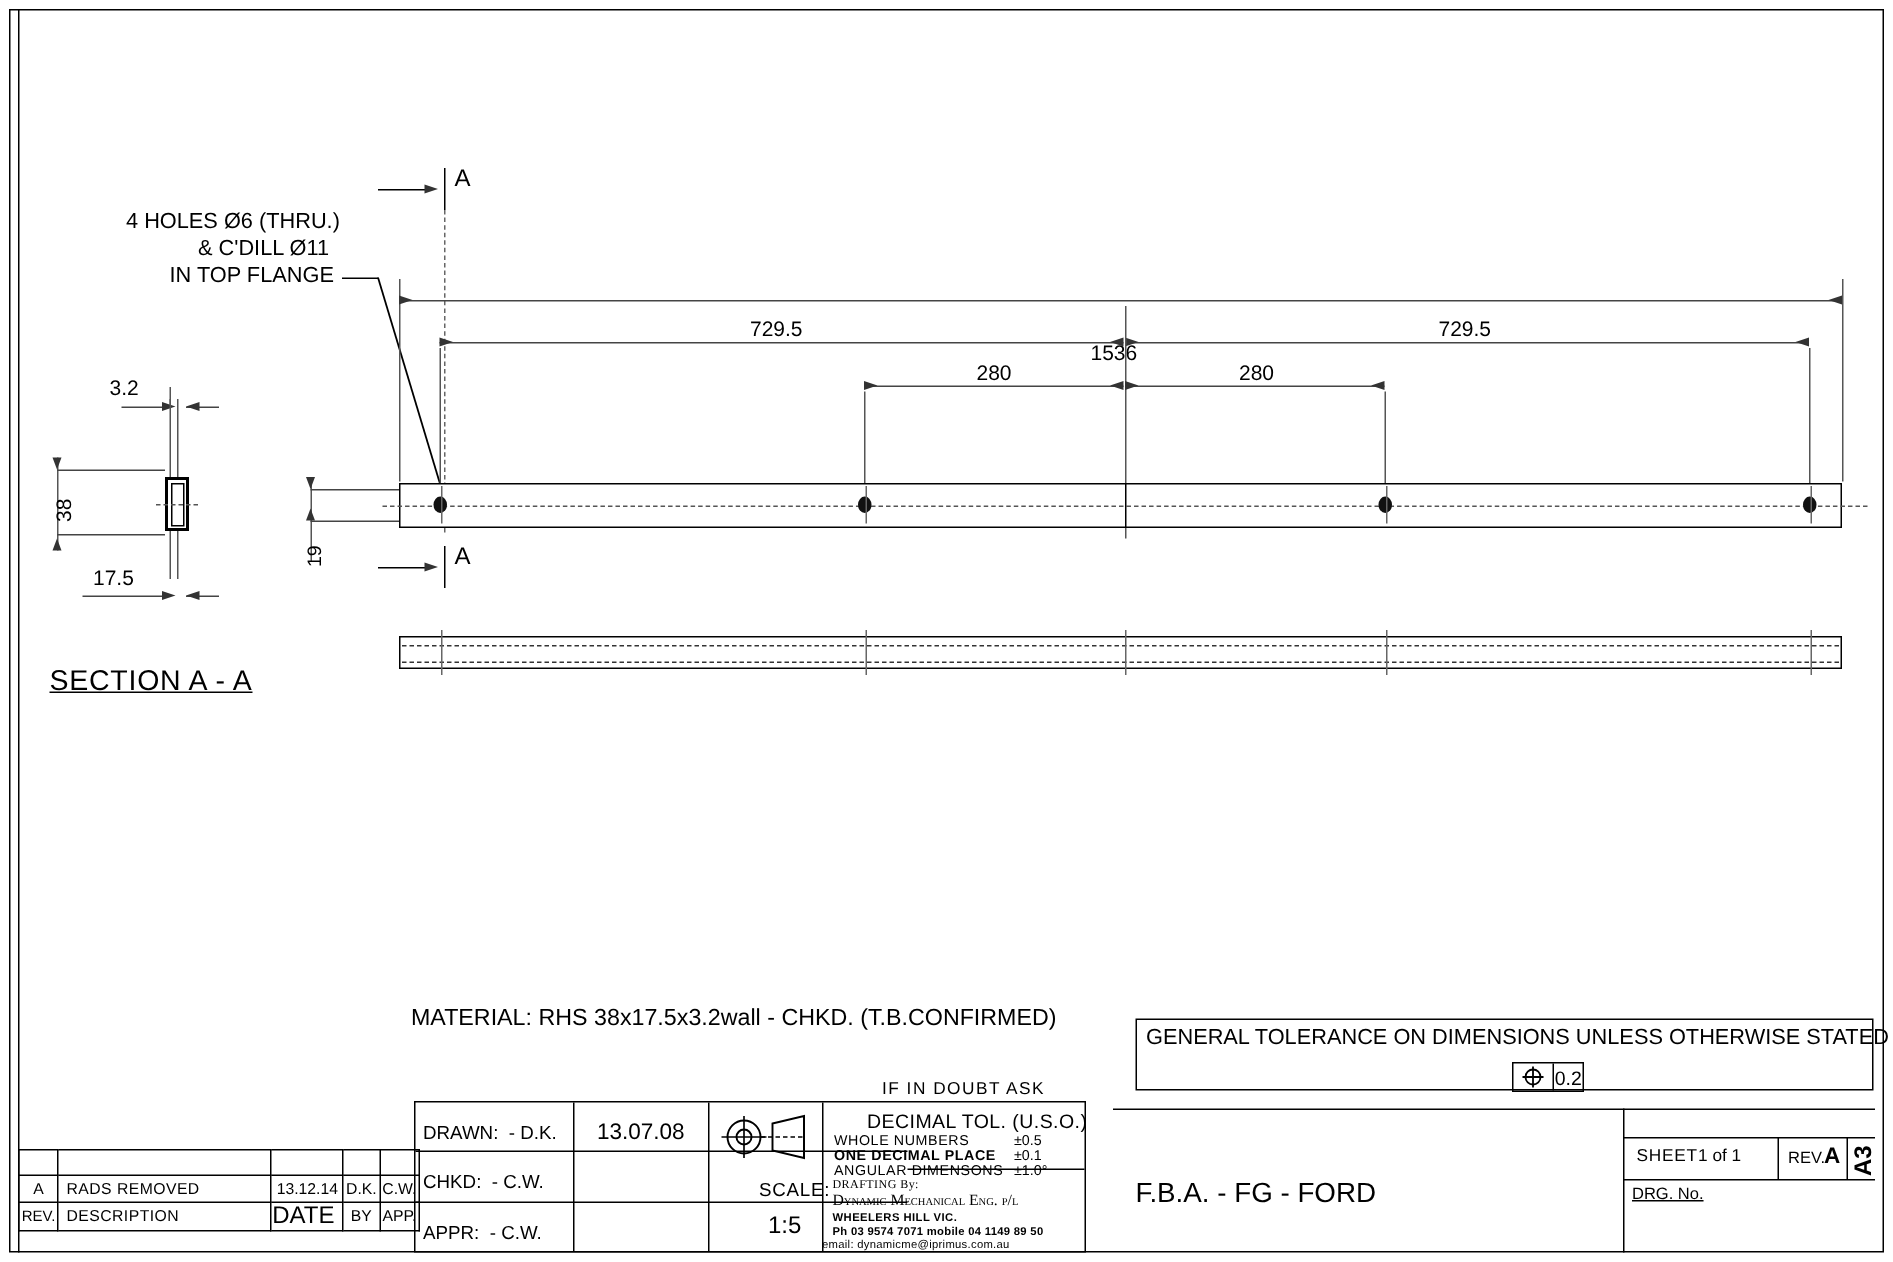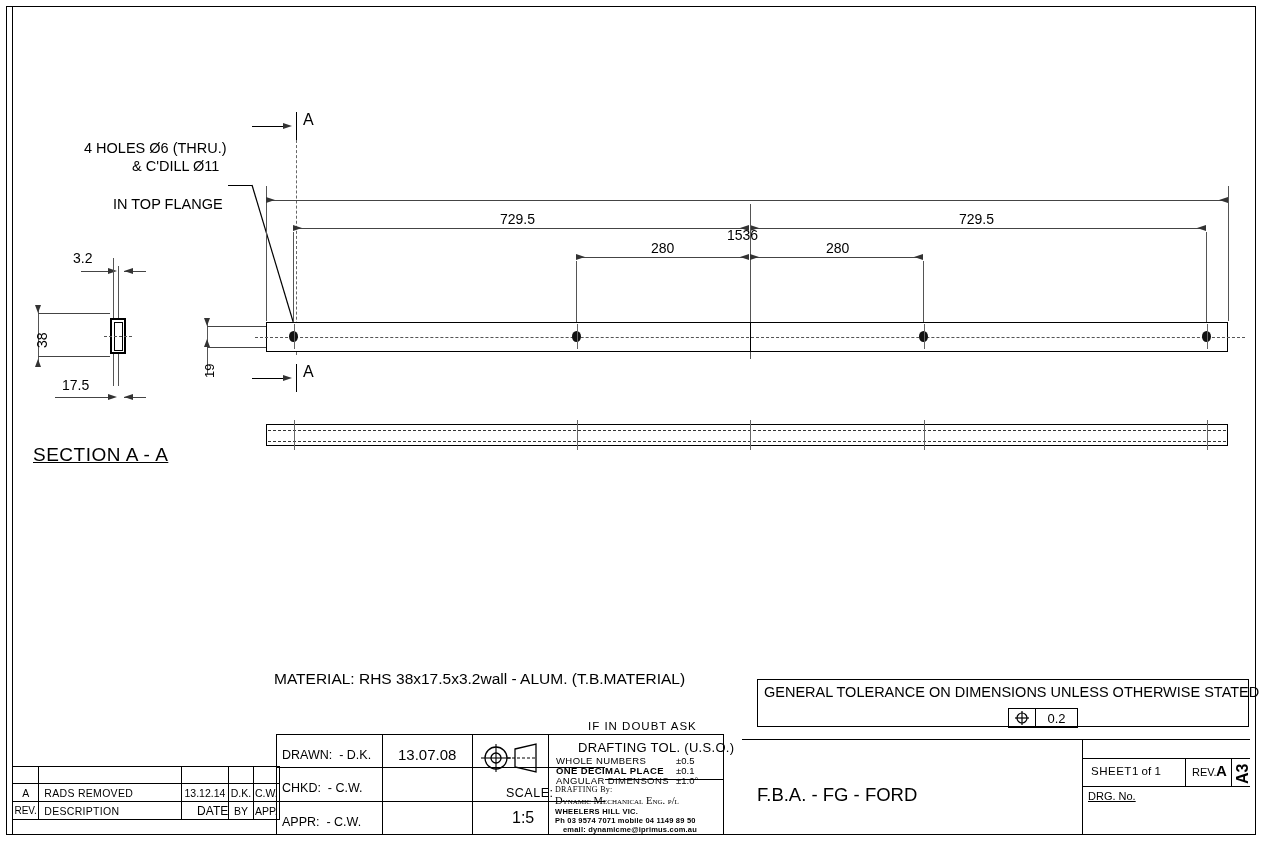--- a/index.html
+++ b/index.html
@@ -60,21 +60,21 @@
 
   <div class="v" style="left:296px;top:140px;height:215px;border-left:1.3px dashed #666;"></div>
 
   <div class="h2" style="left:252px;top:378px;width:36px;"></div>
   <div class="arrR" style="left:283px;top:374.5px;"></div>
   <div class="v2" style="left:296px;top:364px;height:28px;"></div>
   <div class="t" style="left:303px;top:363px;font-size:16px;">A</div>
 
   <div class="t" style="left:84px;top:140px;font-size:14.5px;">4 HOLES Ø6 (THRU.)</div>
   <div class="t" style="left:132px;top:158px;font-size:14.5px;">&amp; C'DILL Ø11</div>
-  <div class="t" style="left:113px;top:176px;font-size:14.5px;margin-top:20px;">IN TOP FLANGE</div>
+  <div class="t" style="left:113px;top:176px;font-size:14.5px;">IN TOP FLANGE</div>
 
   <div class="h" style="left:228px;top:185px;width:24px;"></div>
   <svg style="position:absolute;left:248px;top:180px;width:60px;height:160px;">
     <line x1="4" y1="5" x2="50" y2="158" stroke="#000" stroke-width="1.2"></line>
   </svg>
 
   <div class="ext" style="left:113px;top:258px;height:14px;"></div>
   <div class="dim" style="left:81px;top:271px;width:32px;"></div>
   <div class="arrR" style="left:108px;top:267.5px;"></div>
   <div class="dim" style="left:124px;top:271px;width:22px;"></div>
@@ -161,27 +161,27 @@
 
   <div class="part" style="left:266px;top:424px;width:962px;height:22px;"></div>
   <div class="h" style="left:268px;top:429.5px;width:958px;border-top:1.6px dashed #333;"></div>
   <div class="h" style="left:268px;top:440.5px;width:958px;border-top:1.6px dashed #333;"></div>
   <div class="v" style="left:293.5px;top:420px;height:30px;border-left:1px solid #666;"></div>
   <div class="v" style="left:576.5px;top:420px;height:30px;border-left:1px solid #666;"></div>
   <div class="v" style="left:749.5px;top:420px;height:30px;border-left:1px solid #666;"></div>
   <div class="v" style="left:923.5px;top:420px;height:30px;border-left:1px solid #666;"></div>
   <div class="v" style="left:1206.5px;top:420px;height:30px;border-left:1px solid #666;"></div>
 
-  <div class="t" style="left:274px;top:670px;font-size:15.5px;">MATERIAL: RHS 38x17.5x3.2wall - ALUM. (T.B.MATERIAL)</div>
+  <div class="t" style="left:274px;top:670px;font-size:15.5px;">MATERIAL: RHS 38x17.5x3.2wall - CHKD. (T.B.CONFIRMED)</div>
   <div class="t" style="left:588px;top:720px;font-size:11.5px;letter-spacing:1px;">IF IN DOUBT ASK</div>
 
   <div style="position:absolute;left:757px;top:679px;width:492px;height:48px;border:1.4px solid #000;box-sizing:border-box;"></div>
   <div class="t" style="left:764px;top:684px;font-size:14.5px;">GENERAL TOLERANCE ON DIMENSIONS UNLESS OTHERWISE STATED ±0.2</div>
 
-  <div style="position:absolute;left:1008px;top:708px;width:70px;height:20px;border:1.3px solid #000;box-sizing:border-box;display:flex;">
+  <div style="position:absolute;left:1008px;top:708px;width:48px;height:20px;border:1.3px solid #000;box-sizing:border-box;display:flex;">
     <div style="width:26px;border-right:1.3px solid #000;display:flex;align-items:center;justify-content:center;">
       <svg width="16" height="16" viewBox="0 0 16 16">
           <circle cx="8" cy="8" r="5" fill="none" stroke="#000" stroke-width="1.2"></circle>
           <line x1="8" y1="1" x2="8" y2="15" stroke="#000" stroke-width="1.2"></line>
           <line x1="1" y1="8" x2="15" y2="8" stroke="#000" stroke-width="1.2"></line>
         </svg>
     </div>
     <div style="flex:1;display:flex;align-items:center;justify-content:center;font-size:13px;">0.2</div>
   </div>
 
@@ -227,53 +227,53 @@
       <line x1="2" y1="16" x2="32" y2="16" stroke="#000" stroke-width="1.1"></line>
       <line x1="17" y1="2" x2="17" y2="30" stroke="#000" stroke-width="1.1"></line>
       <polygon points="36,7 57,2 57,30 36,25" fill="none" stroke="#000" stroke-width="1.3"></polygon>
       <line x1="28" y1="16" x2="57" y2="16" stroke="#000" stroke-width="1" stroke-dasharray="3,2"></line>
     </svg>
   </div>
 
   <div class="t" style="left:506px;top:786px;font-size:12.5px;letter-spacing:0.5px;">SCALE:</div>
   <div class="t" style="left:512px;top:809px;font-size:16px;">1:5</div>
 
-  <div class="t" style="left:578px;top:741px;font-size:13px;letter-spacing:0.3px;">DRAFTING TOL. (U.S.O.)</div>
+  <div class="t" style="left:578px;top:741px;font-size:13px;letter-spacing:0.3px;">DECIMAL TOL. (U.S.O.)</div>
   <div class="t" style="left:556px;top:756px;font-size:9.5px;letter-spacing:0.4px;">WHOLE NUMBERS</div>
   <div class="t" style="left:676px;top:756px;font-size:9.5px;">±0.5</div>
   <div class="t" style="left:556px;top:766px;font-size:9.5px;letter-spacing:0.4px;font-weight:bold;">ONE DECIMAL PLACE</div>
   <div class="t" style="left:676px;top:766px;font-size:9.5px;">±0.1</div>
   <div class="t" style="left:556px;top:776px;font-size:9.5px;letter-spacing:0.4px;">ANGULAR DIMENSONS</div>
   <div class="t" style="left:676px;top:776px;font-size:9.5px;">±1.0°</div>
 
   <div class="t" style="left:555px;top:785px;font-size:8px;font-family:'Liberation Serif',serif;letter-spacing:0.3px;">DRAFTING By:</div>
   <div class="t" style="left:555px;top:795px;font-size:10.5px;font-family:'Liberation Serif',serif;font-variant:small-caps;">Dynamic Mechanical Eng. p/l</div>
   <div class="t" style="left:555px;top:808px;font-size:7.5px;font-weight:bold;letter-spacing:0.3px;">WHEELERS HILL VIC.</div>
   <div class="t" style="left:555px;top:817px;font-size:7.5px;font-weight:bold;letter-spacing:0.2px;">Ph 03 9574 7071 mobile 04 1149 89 50</div>
-  <div class="t" style="left:524px;top:826px;font-size:7.5px;font-weight:bold;letter-spacing:0.2px;padding-left:39px;">email: dynamicme@iprimus.com.au</div>
+  <div class="t" style="left:548px;top:826px;font-size:7.5px;font-weight:normal;letter-spacing:0.2px;">email: dynamicme@iprimus.com.au</div>
 
   <table class="tbl" style="left:12px;top:766px;width:268px;">
     <tbody>
         <tr>
       <td style="width:26px;height:16px;"></td>
       <td style="width:152px;"></td>
       <td style="width:48px;"></td>
       <td style="width:24px;"></td>
       <td style="width:26px;"></td>
     </tr>
     <tr>
       <td style="height:17px;text-align:center;font-size:10.5px;">A</td>
       <td style="padding-left:5px;font-size:10.5px;letter-spacing:0.3px;">RADS REMOVED</td>
       <td style="text-align:center;font-size:10.5px;">13.12.14</td>
       <td style="text-align:center;font-size:10.5px;">D.K.</td>
       <td style="text-align:center;font-size:10.5px;">C.W.</td>
     </tr>
     <tr>
       <td style="height:17px;text-align:center;font-size:10px;">REV.</td>
       <td style="padding-left:5px;font-size:10.5px;letter-spacing:0.3px;">DESCRIPTION</td>
-      <td style="text-align:right;font-size:12px;">DATE</td>
+      <td style="text-align:left;font-size:16px;">DATE</td>
       <td style="text-align:center;font-size:10.5px;">BY</td>
       <td style="text-align:center;font-size:10.5px;">APP.</td>
     </tr>
   </tbody>
     </table>
 
 </div>
 
 </body></html>

